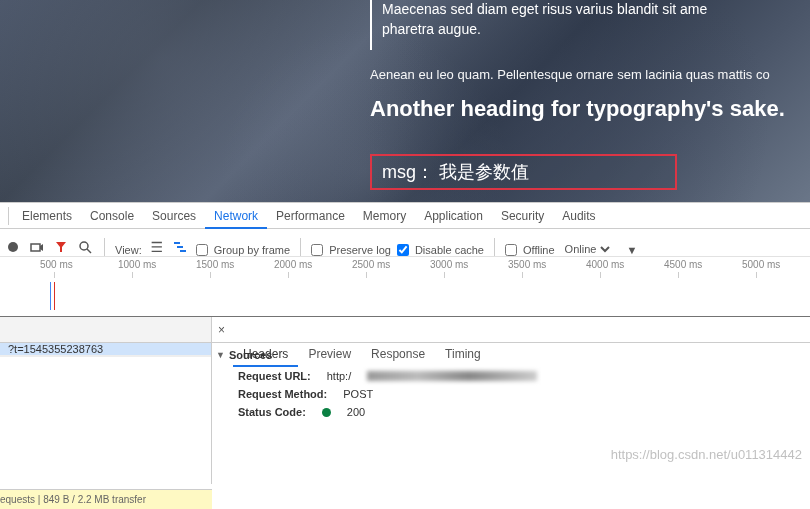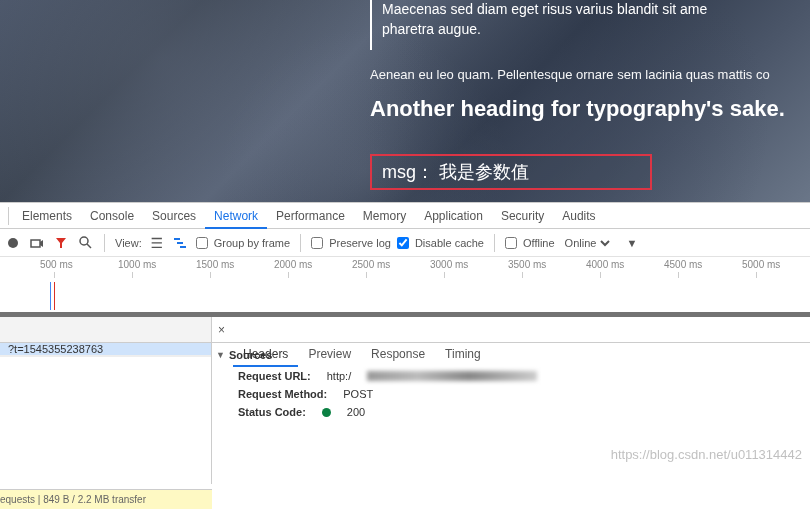--- a/index.html
+++ b/index.html
@@ -7,43 +7,43 @@
 
 
 .hero { height: 202px; background: linear-gradient(135deg, #4a5568 0%, #3a4350 20%, #5a6578 40%, #2d3748 60%, #4a5568 80%, #6a7688 100%); position: relative; }
 .hero::before { content: ""; position: absolute; inset: 0; background: radial-gradient(circle at 20% 30%, rgba(100,110,130,.4), transparent 40%), radial-gradient(circle at 70% 60%, rgba(60,70,90,.5), transparent 35%), radial-gradient(circle at 45% 85%, rgba(120,130,150,.3), transparent 30%); }
 .hero-content { position: relative; padding-left: 370px; color: #fff; }
 .blockquote-line { position: absolute; left: 370px; top: -10px; width: 2px; height: 60px; background: #fff; }
 .quote { padding-left: 12px; font-size: 14px; line-height: 1.4; }
 .lead { margin-top: 28px; font-size: 13px; opacity: .95; }
 .h2 { margin-top: 14px; font-size: 22px; font-weight: 600; }
 .para { margin-top: 8px; font-size: 12px; opacity: .95; }
-.msg-box { position: absolute; left: 370px; top: 154px; width: 282px; height: 36px; border: 2px solid #dc3545; display: flex; align-items: center; padding-left: 10px; color: #fff; font-size: 18px; background: rgba(60,70,85,.2); }
+.msg-box { position: absolute; left: 370px; top: 154px; width: 307px; height: 36px; border: 2px solid #dc3545; display: flex; align-items: center; padding-left: 10px; color: #fff; font-size: 18px; background: rgba(60,70,85,.2); }
 
 
 .devtools { border-top: 1px solid #ccc; background: #fff; }
 .tabs { display: flex; align-items: center; height: 26px; border-bottom: 1px solid #ccc; padding-left: 4px; font-size: 12px; color: #555; }
 .tabs .sep { border-left: 1px solid #ccc; height: 18px; margin: 0 4px; }
 .tab { padding: 0 9px; cursor: pointer; }
 .tab.active { color: #1a73e8; border-bottom: 2px solid #1a73e8; height: 26px; line-height: 26px; }
 
-.toolbar { display: flex; align-items: center; height: 28px; border-bottom: 1px solid #e2e2e2; padding-left: 4px; gap: 6px; color: #555; font-size: 11px; }
+.toolbar { display: flex; align-items: flex-end; height: 28px; border-bottom: 1px solid #e2e2e2; padding-left: 4px; gap: 6px; color: #555; font-size: 11px; }
 .icon-btn { width: 18px; height: 18px; display: flex; align-items: center; justify-content: center; cursor: pointer; }
 .funnel { color: #d93025; font-weight: bold; }
 .search-ico svg, .icon-btn svg { display: block; }
 .toolbar .vsep { border-left: 1px solid #ccc; height: 18px; margin: 0 4px; }
 .view-ico { font-size: 14px; }
 .chk { width: 12px; height: 12px; }
 .sel { border: none; background: none; font-size: 11px; color: #555; }
 
 .filterbar { display: flex; align-items: center; height: 26px; border-bottom: 1px solid #e2e2e2; padding-left: 140px; gap: 8px; font-size: 11px; color: #555; }
 .pill { padding: 2px 6px; cursor: pointer; }
 .pill.active { background: #6e6e6e; color: #fff; border-radius: 2px; }
 
-.timeline { height: 60px; border-bottom: 5px solid #737373; position: relative; font-size: 10px; color: #888; }
+.timeline { height: 60px; border-bottom: 1px solid #737373; position: relative; font-size: 10px; color: #888; }
 .tick { position: absolute; top: 2px; }
 .tick::after { content: ""; display: block; width: 1px; height: 6px; background: #ccc; margin-left: 14px; margin-top: 2px; }
 .bar1 { position: absolute; top: 25px; left: 50px; width: 1px; height: 28px; background: #4285f4; }
 .bar2 { position: absolute; top: 25px; left: 54px; width: 1px; height: 28px; background: #d93025; }
 
 .detail-layout { display: flex; height: 167px; }
 .requests { width: 212px; border-right: 1px solid #ccc; font-size: 11px; }
 .req-row { padding: 0 8px; border-bottom: 1px solid #eee; white-space: nowrap; overflow: hidden; text-overflow: ellipsis; }
 .req-row.selected { background: #cfe3fb; }
 .req-footer { position: absolute; bottom: 0; left: 0; padding: 4px 0; font-size: 10px; color: #666; border-top: 1px solid #ccc; width: 212px; background: #fef9c3; }

